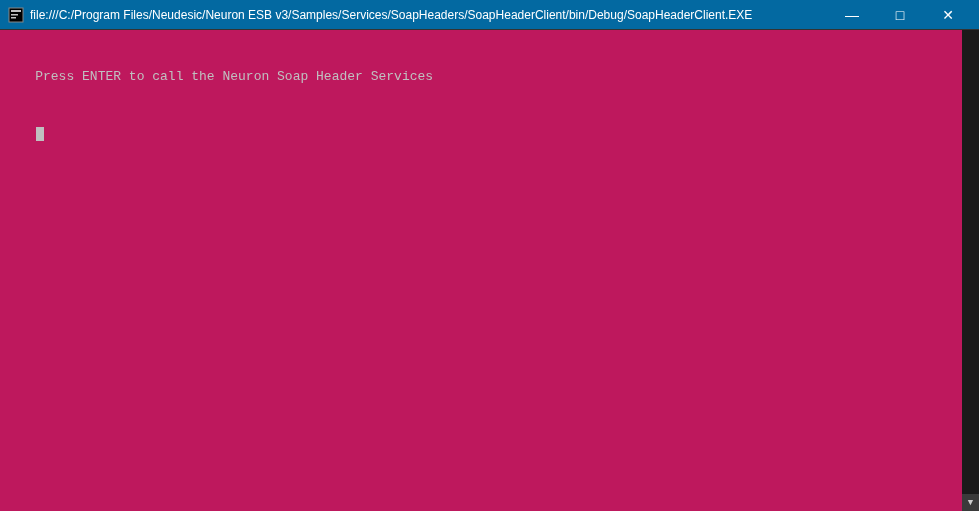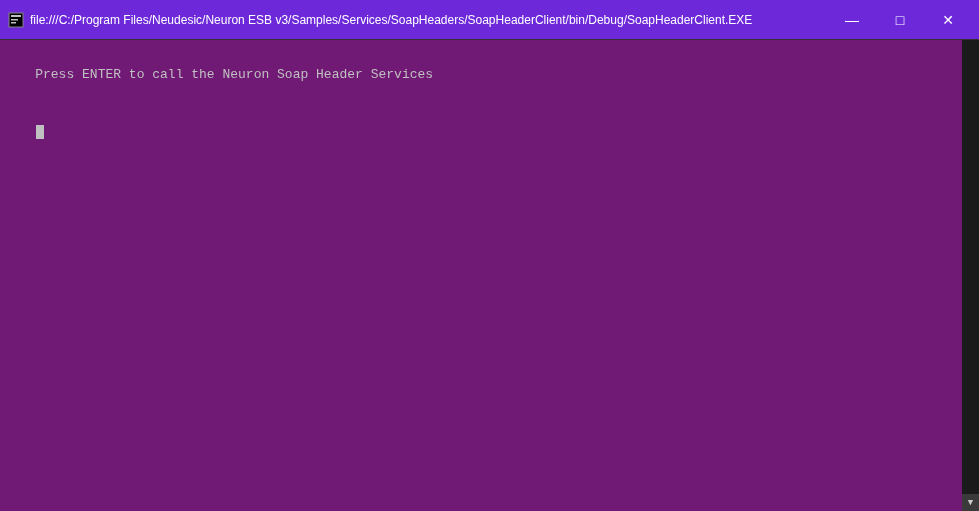--- a/index.html
+++ b/index.html
@@ -14,22 +14,22 @@
       background: #000;
       font-family: 'Courier New', Courier, monospace;
       overflow: hidden;
       display: flex;
       flex-direction: column;
     }
 
     .title-bar {
       display: flex;
       align-items: center;
-      background: #6d28d9;
-      height: 40px;
+      background: #0369a1;
+      height: 30px;
       padding: 0 8px;
       flex-shrink: 0;
       border-bottom: 1px solid #333;
     }
 
     .title-bar-icon {
       width: 16px;
       height: 16px;
       margin-right: 6px;
       flex-shrink: 0;
@@ -61,22 +61,22 @@
       font-size: 14px;
       cursor: pointer;
       display: flex;
       align-items: center;
       justify-content: center;
       font-family: 'Segoe UI', Arial, sans-serif;
     }
 
     .console-area {
       flex: 1;
-      background: #701a75;
-      padding: 8px 4px;
+      background: #be185d;
+      padding: 20px 4px;
       position: relative;
       overflow: hidden;
     }
 
     .console-text {
       color: #c0c0c0;
       font-size: 13px;
       font-family: 'Courier New', Courier, monospace;
       line-height: 1.4;
       white-space: pre;

